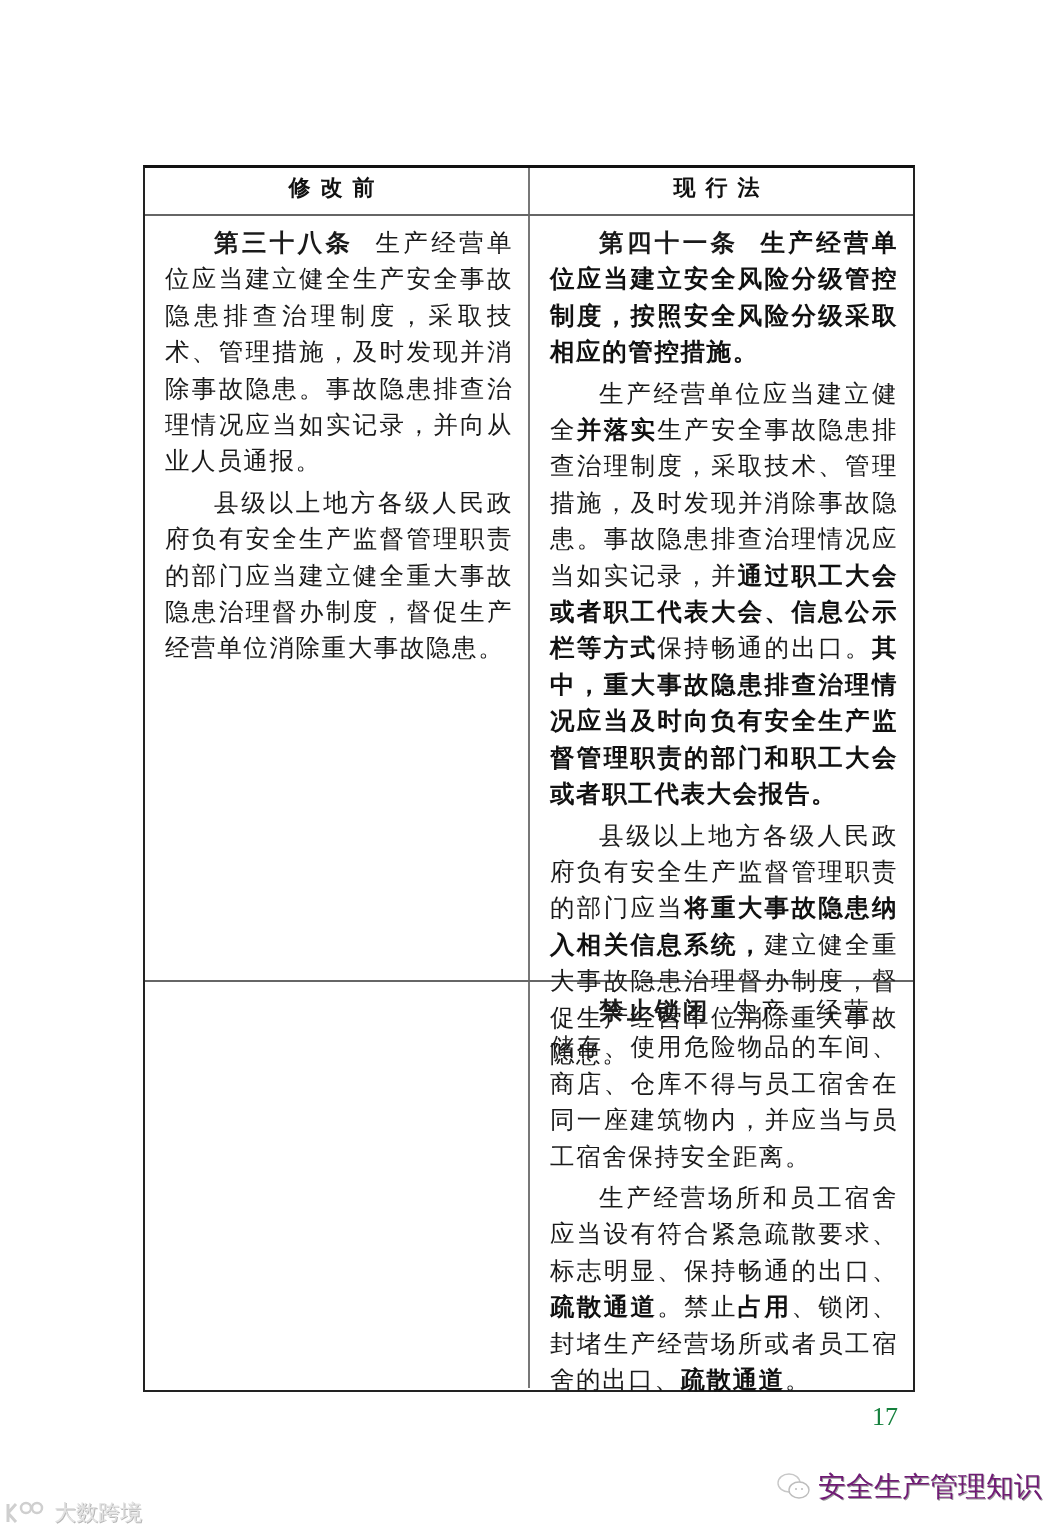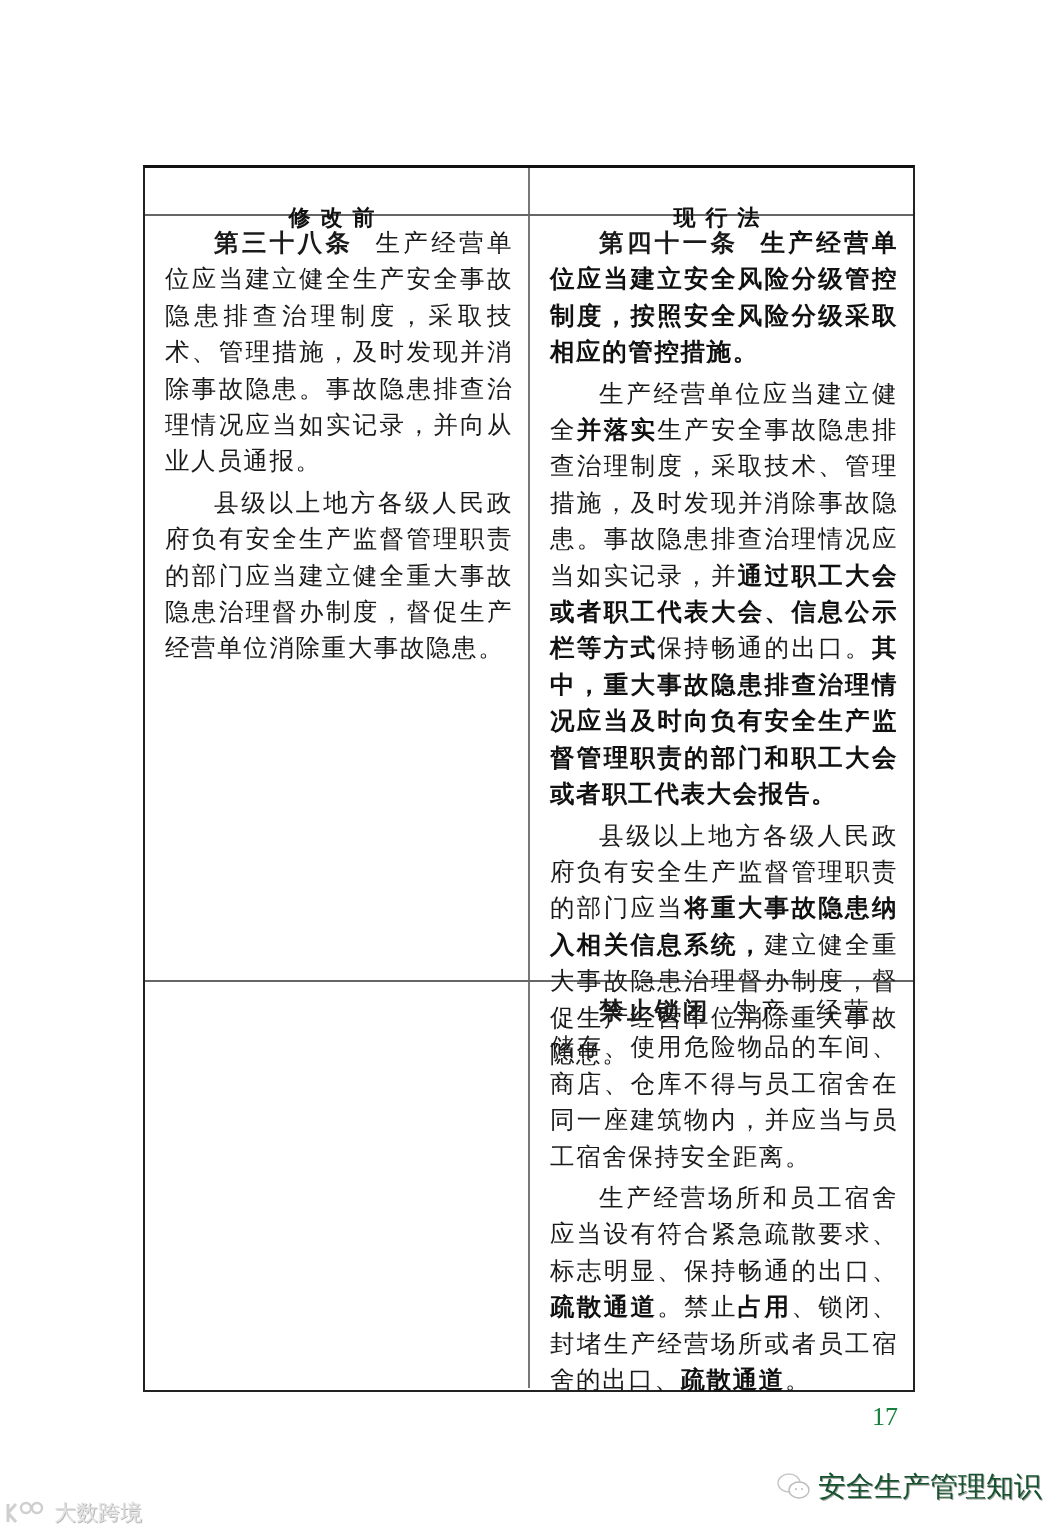--- a/index.html
+++ b/index.html
@@ -36,21 +36,21 @@
   }
   .row-line {
     position: absolute;
     left: 145px;
     width: 768px;
     height: 2px;
     background: #666;
   }
   .header-cell {
     position: absolute;
-    top: 186px;
+    top: 156px;
     height: 63px;
     display: flex;
     align-items: center;
     justify-content: center;
     font-family: "DejaVu Sans", "Liberation Sans", sans-serif;
     font-weight: bold;
     font-size: 22px;
     letter-spacing: 10px;
     color: #111;
   }
@@ -88,21 +88,21 @@
     font-size: 26px;
     color: #15803d;
   }
   .wm-right {
     position: absolute;
     left: 776px;
     top: 1468px;
     display: flex;
     align-items: center;
     gap: 6px;
-    color: #14532d;
+    color: #701a75;
     font-family: "DejaVu Sans", "Liberation Sans", sans-serif;
     font-size: 28px;
     text-shadow: 1px 1px 0 #9a9a9a;
   }
   .wm-left {
     position: absolute;
     left: 4px;
     top: 1498px;
     display: flex;
     align-items: center;

